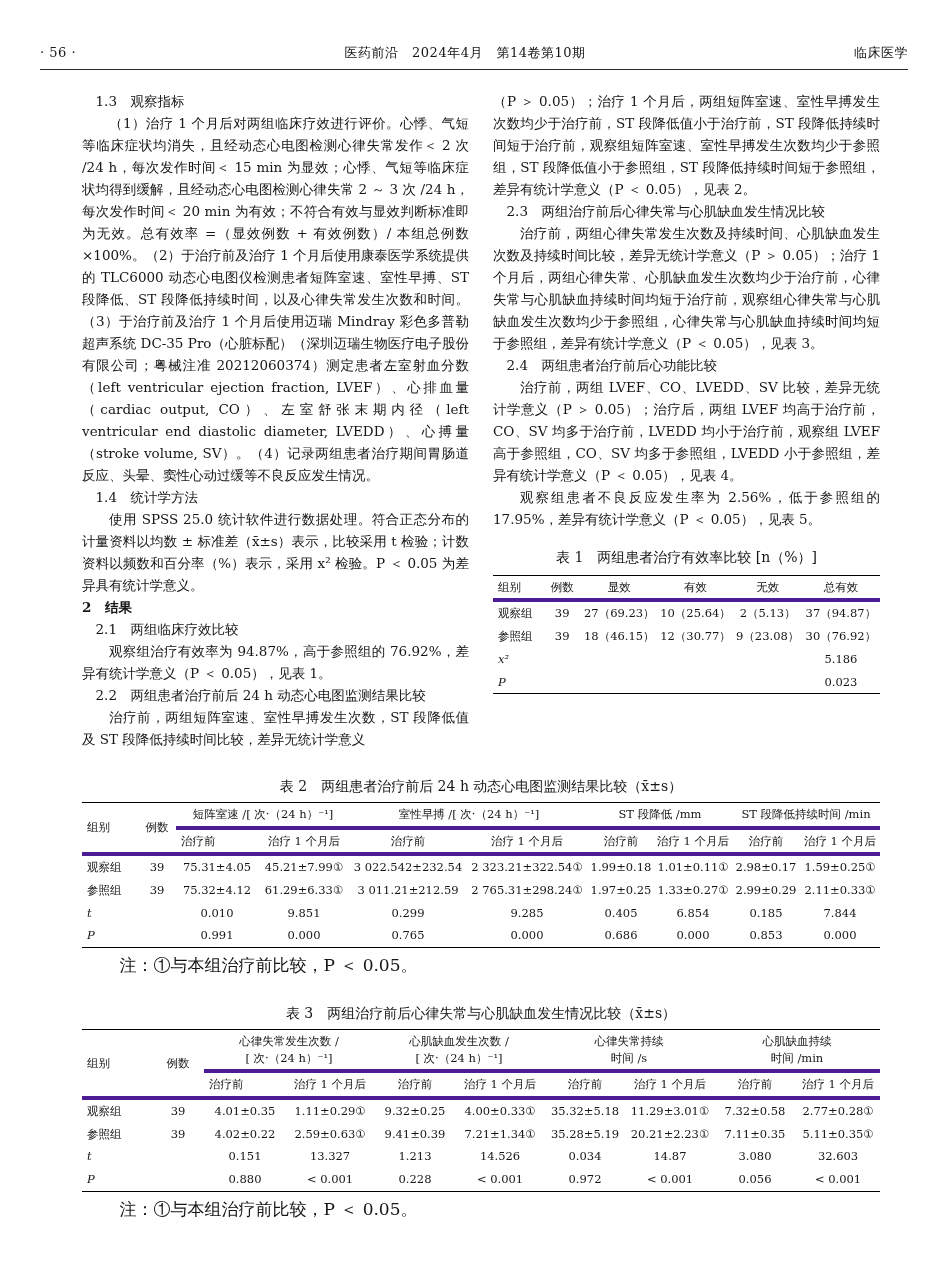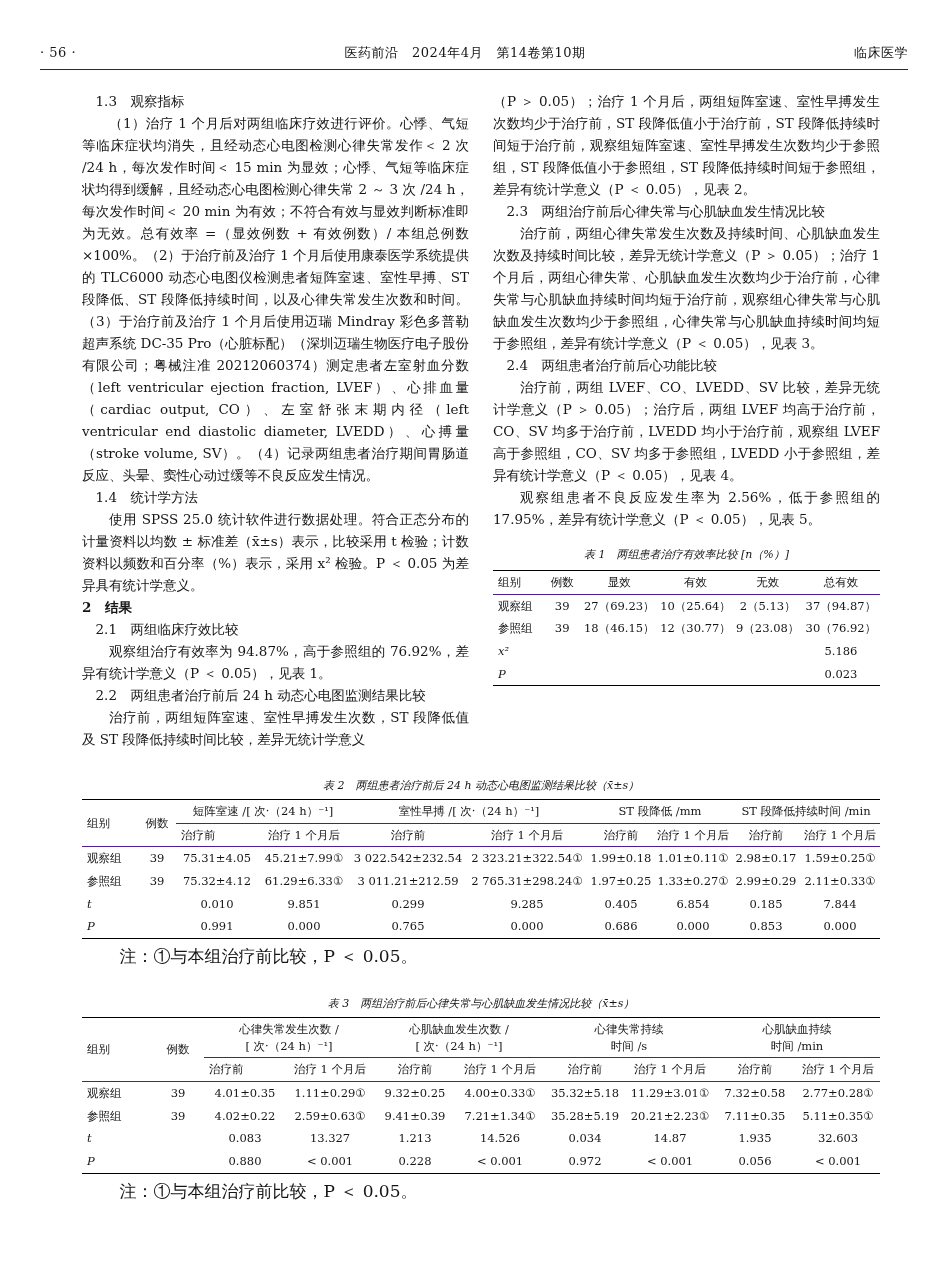--- a/index.html
+++ b/index.html
@@ -13,29 +13,29 @@
     display: flex; justify-content: space-between; align-items: baseline;
     font-size: 13px; margin: 0 -28px 0 -42px; letter-spacing: 0.5px;
   }
   .header-rule { border-bottom: 1.3px solid #2a2a2a; margin: 7px -28px 20px -42px; }
   .columns { display: flex; gap: 24px; font-size: 13.5px; line-height: 1.63; text-align: justify; }
   .col { width: 390px; }
   p { margin: 0; }
   .indent { text-indent: 2em; }
   .h1 { font-weight: bold; }
   .h2 { text-indent: 1em; }
-  .tbl-title { text-align: center; font-size: 11px; margin: 16px 0 6px; font-style: italic; }
+  .tbl-title { text-align: center; font-size: 14px; margin: 16px 0 6px; }
   .tbl {
     width: 100%; border-collapse: collapse; font-size: 11.5px; line-height: 1.45;
     border-top: 1.5px solid #000; border-bottom: 1.5px solid #000;
   }
   .tbl th { font-weight: normal; white-space: pre-line; padding: 3px 2px; text-align: center; }
   .tbl td { padding: 3px 2px; text-align: center; }
   .tbl th:first-child, .tbl td:first-child { text-align: left; padding-left: 5px; }
-  .bl { border-bottom: 1px solid #4c1d95; }
+  .bl { border-bottom: 4px solid #4c1d95; }
   .tbl tbody tr:nth-last-child(-n+2) td:first-child { font-style: italic; }
   .wide-table { margin-top: 28px; }
   .tbl-note { font-size: 17px; margin-top: 6px; padding-left: 2.2em; }
   .t1-wrap { margin-top: 10px; }
 </style>
 </head>
 <body>
 
 <div class="page">
 
@@ -278,27 +278,27 @@
             <td>9.41±0.39</td>
             <td>7.21±1.34①</td>
             <td>35.28±5.19</td>
             <td>20.21±2.23①</td>
             <td>7.11±0.35</td>
             <td>5.11±0.35①</td>
           </tr>
           <tr>
             <td>t</td>
             <td></td>
-            <td>0.083</td>
+            <td>0.151</td>
             <td>13.327</td>
             <td>1.213</td>
             <td>14.526</td>
             <td>0.034</td>
             <td>14.87</td>
-            <td>1.935</td>
+            <td>3.080</td>
             <td>32.603</td>
           </tr>
           <tr>
             <td>P</td>
             <td></td>
             <td>0.880</td>
             <td>&lt; 0.001</td>
             <td>0.228</td>
             <td>&lt; 0.001</td>
             <td>0.972</td>

